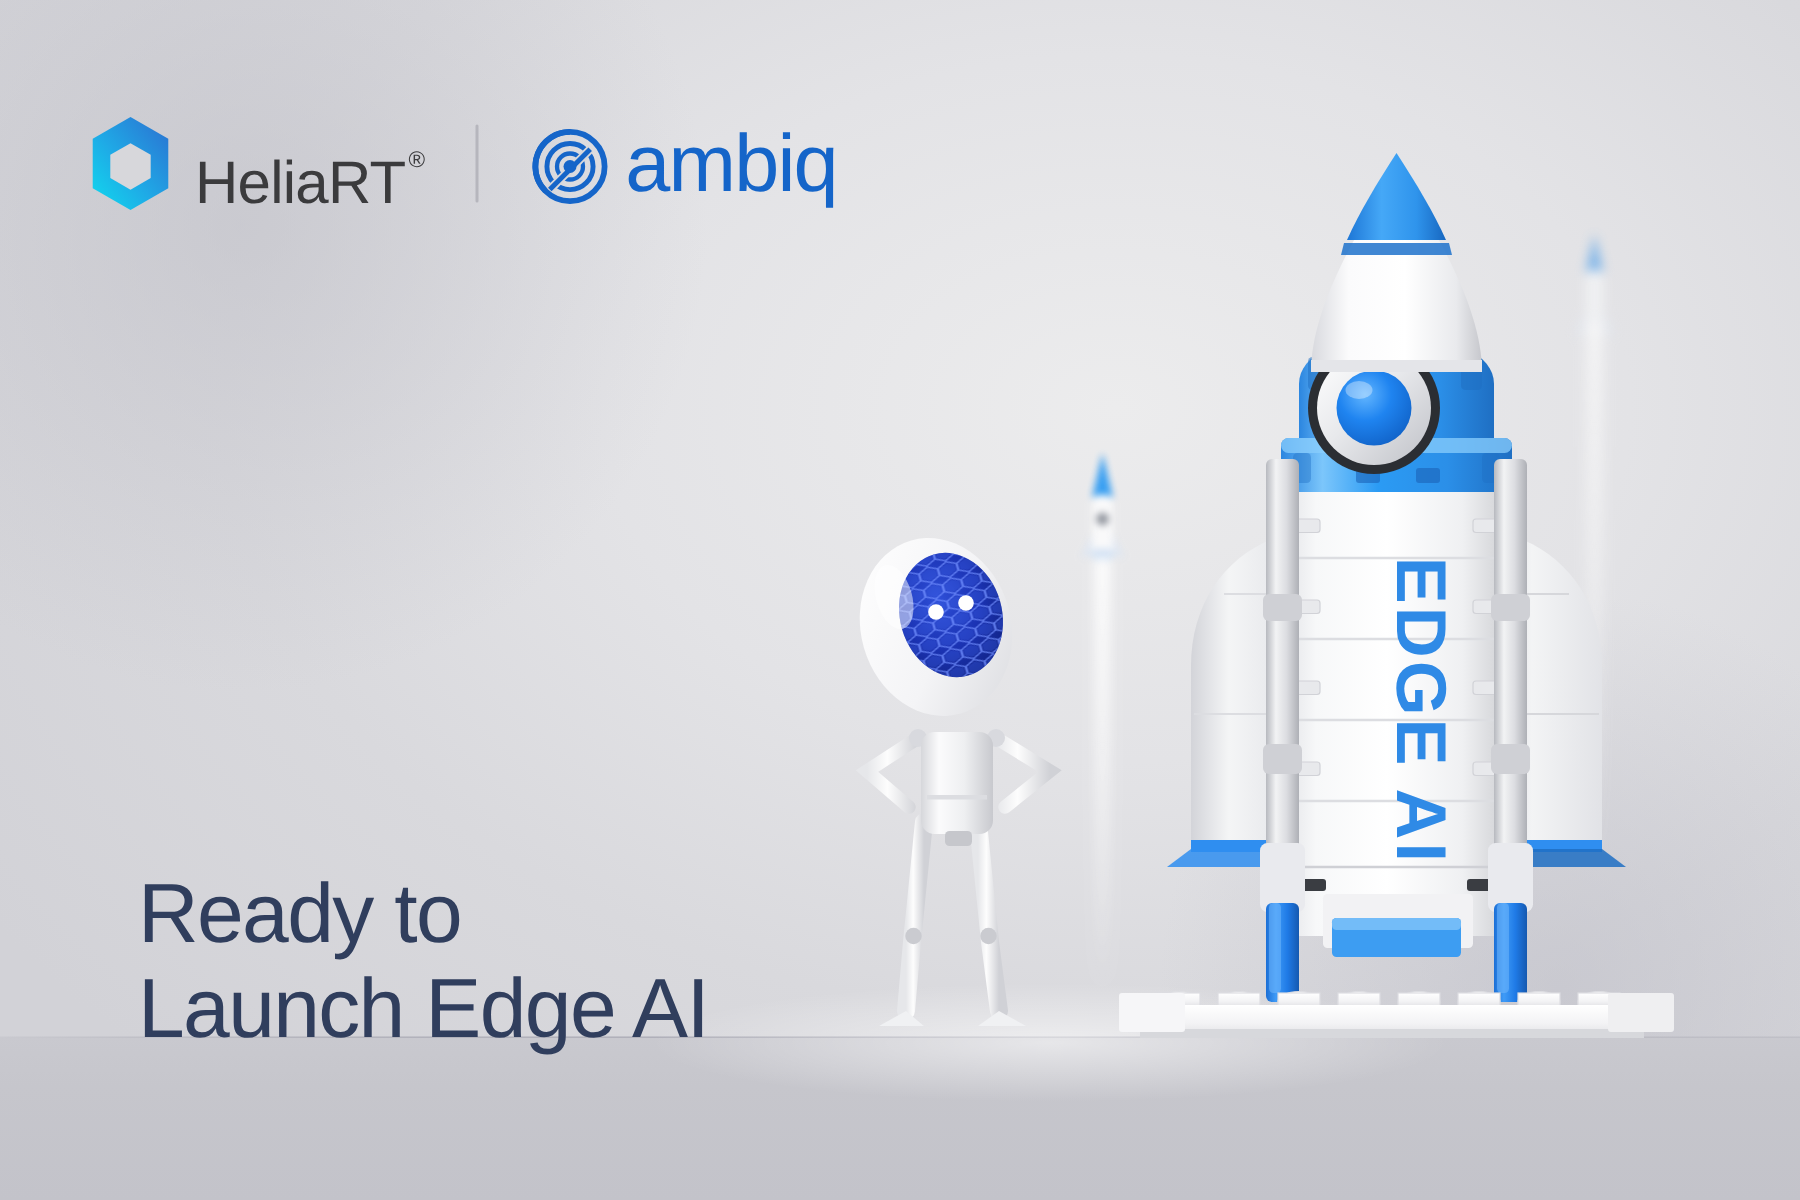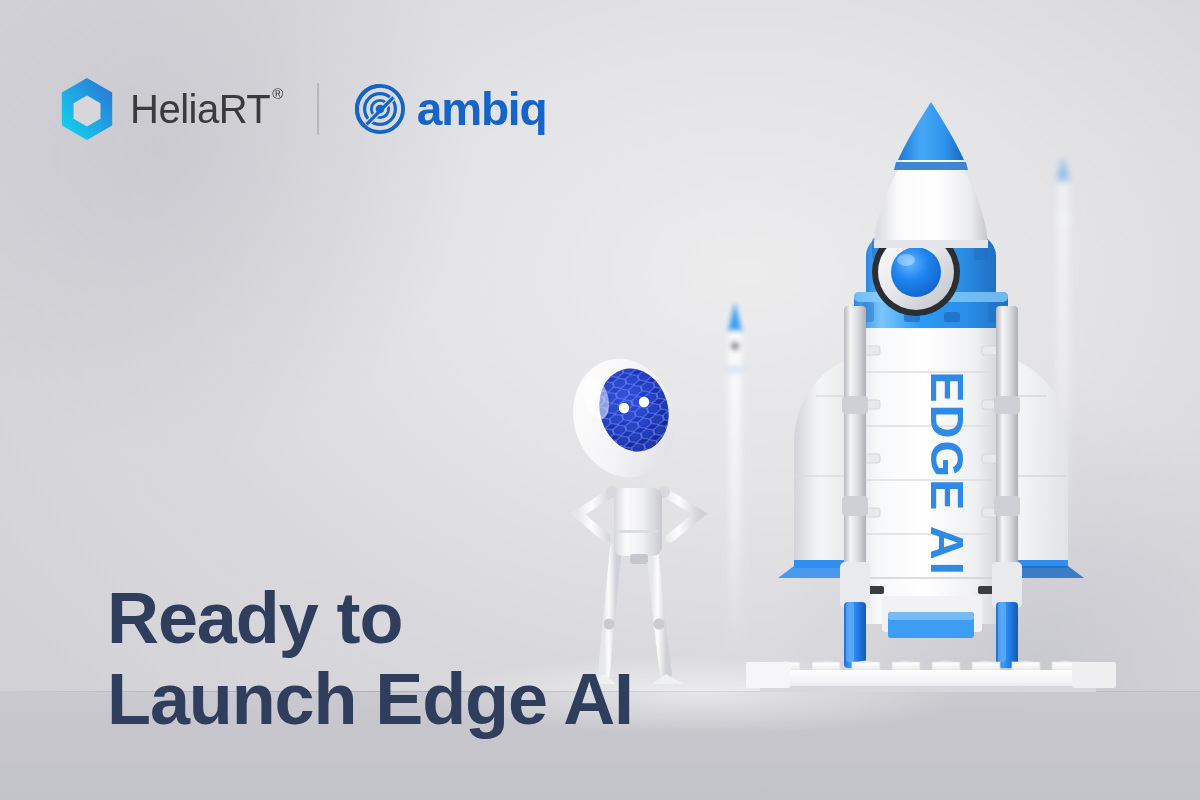--- a/index.html
+++ b/index.html
@@ -44,43 +44,43 @@
     position:absolute; left:330px; top:640px; width:740px; height:110px;
     background:radial-gradient(ellipse 50% 50% at 50% 50%, rgba(255,255,255,.55) 0%, rgba(255,255,255,0) 72%);
     pointer-events:none;
   }
 
   
   #logo-bar {
     position:absolute; left:56px; top:78px;
     display:flex; align-items:center; gap:22px; height:62px;
   }
-  .logo-group { display:flex; align-items:center; gap:12px; }
+  .logo-group { display:flex; align-items:flex-end; gap:12px; }
   #hex-mark { width:62px; height:66px; display:block; }
   #heliart-word {
     font-size:40px; letter-spacing:-.5px; color:#3b3b3d;
     display:flex; align-items:flex-start; line-height:1;
   }
   #heliart-word .w-light { font-weight:400; }
   #heliart-word .w-bold  { font-weight:400; }
   #heliart-word .w-reg   { font-size:15px; position:relative; top:-3px; left:2px; font-weight:400; }
   #logo-divider {
     width:2px; height:52px; background:#b6b6bd; border-radius:1px; margin:0 14px;
   }
   #ambiq-mark { width:50px; height:50px; display:block; }
   #ambiq-word {
-    font-size:46px; font-weight:700; color:#1565c9;
+    font-size:54px; font-weight:400; color:#1565c9;
     letter-spacing:-1.2px; line-height:1;
   }
 
   
   #headline {
     position:absolute; left:92px; top:578px;
-    color:#303e5d; font-size:72px; font-weight:700; line-height:1.12;
-    letter-spacing:-1.1px; white-space:pre-line;margin-left:15px;
+    color:#303e5d; font-size:56px; font-weight:400; line-height:1.12;
+    letter-spacing:-1.1px; white-space:pre-line;
   }
 
   
   .mini-rocket { position:absolute; }
   .mini-trail {
     position:absolute; left:50%; transform:translateX(-50%);
     background:linear-gradient(180deg,rgba(255,255,255,.92) 0%,rgba(255,255,255,.55) 45%,rgba(255,255,255,0) 100%);
     filter:blur(3px);
   }
   #mini-rocket-1 { left:712px; top:298px; width:46px; height:360px; filter:blur(2.6px); opacity:.95; }

